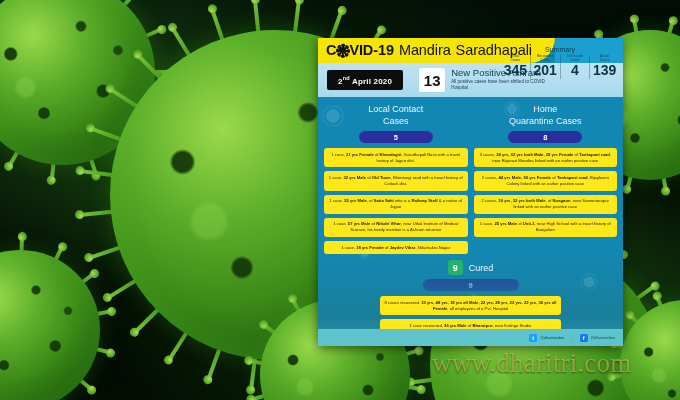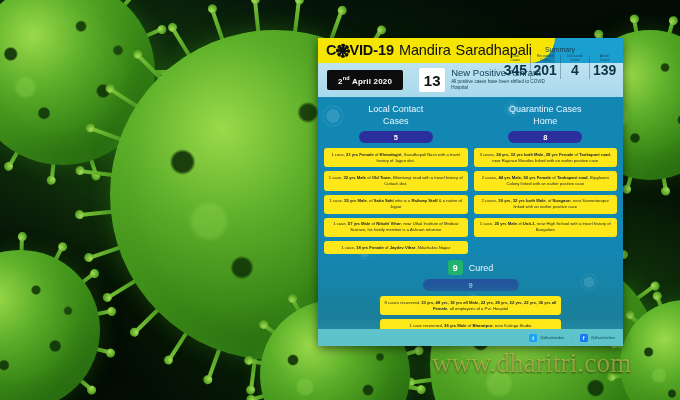--- a/index.html
+++ b/index.html
@@ -545,22 +545,22 @@
               <div class="case">1 case, <b>21 yrs Female</b> of <b>Khandagiri</b>, Saradhapali Basti with a travel history of Jajpur dist.</div>
               <div class="case">1 case, <b>32 yrs Male</b> of <b>Old Town</b>, Bhimtangi road with a travel history of Cuttack dist.</div>
               <div class="case">1 case, <b>55 yrs Male</b>, of <b>Satia Sahi</b> who is a <b>Railway Staff</b> &amp; a native of Jajpur</div>
               <div class="case">1 case, <b>57 yrs Male</b> of <b>Niladri Vihar</b>, near Utkal Institute of Medical Science, his family member is a Ashram returnee</div>
               <div class="case">1 case, <b>18 yrs Female</b> of <b>Jaydev Vihar</b>, Nilachakra Nagar</div>
             </div>
         </div>
 
         <div class="col">
           <div class="col-head">
+            <div>Home</div>
             <div>Quarantine Cases</div>
-            <div>Home</div>
           </div>
           <div class="count-pill">8</div>
           <div id="quarantine-cases">
               <div class="case">3 cases, <b>24 yrs, 32 yrs both Male, 28 yrs Female</b> of <b>Tankapani road</b>, near Rajarazi Mandira linked with an earlier positive case</div>
               <div class="case">2 cases, <b>44 yrs Male, 50 yrs Female</b> of <b>Tankapani road</b>, Bijaylaxmi Colony linked with an earlier positive case</div>
               <div class="case">2 cases, <b>30 yrs, 32 yrs both Male</b>, of <b>Nuagaon</b>, near Samantarapur linked with an earlier positive case</div>
               <div class="case">1 case, <b>25 yrs Male</b> of <b>Unit-1</b>, near High School with a travel history of Bangalore</div>
             </div>
         </div>
       </div>

